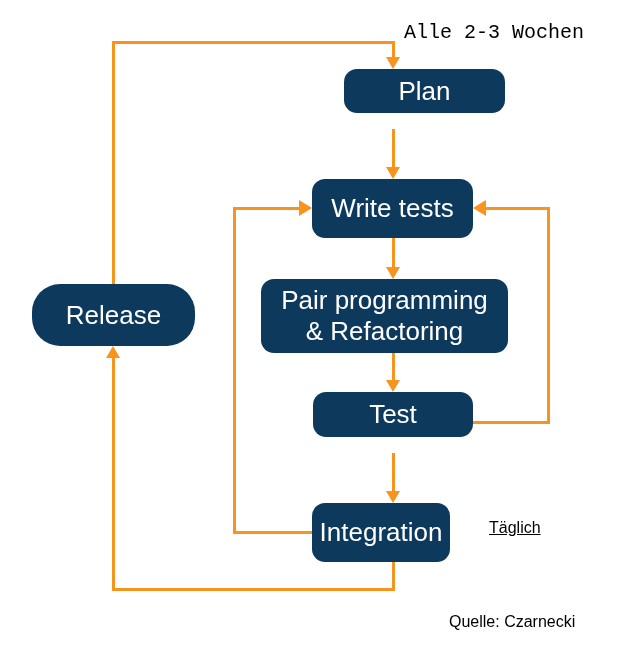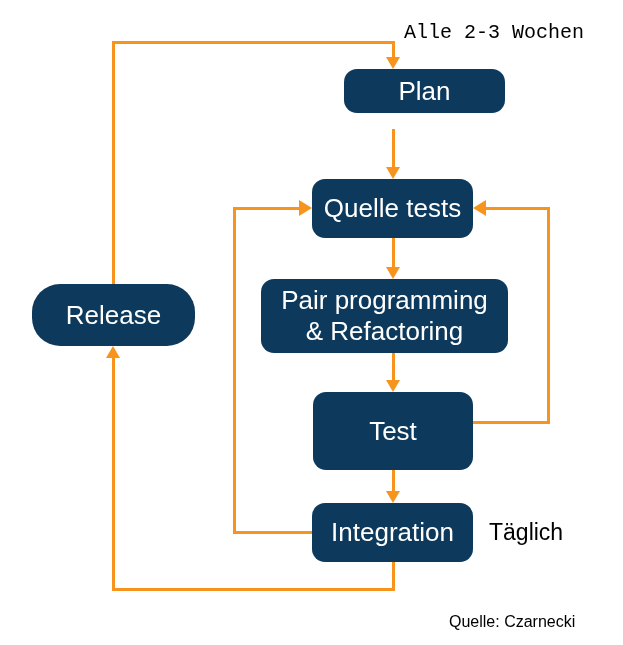--- a/index.html
+++ b/index.html
@@ -18,22 +18,22 @@
   }
   
   .node{
     position:absolute;background:var(--box);color:var(--box-text);
     border-radius:13px;display:flex;align-items:center;justify-content:center;
     font-size:26px;line-height:1.18;text-align:center;white-space:pre-line;
   }
   #node-plan{left:296px;top:69px;width:161px;height:44px;margin-left:48px;}
   #node-write-tests{left:312px;top:179px;width:161px;height:59px;}
   #node-pair{left:261px;top:279px;width:247px;height:74px;}
-  #node-test{left:313px;top:392px;width:160px;height:78px;}
-  #node-integration{left:312px;top:503px;width:161px;height:59px;}
+  #node-test{left:313px;top:392px;width:160px;height:45px;}
+  #node-integration{left:312px;top:503px;width:138px;height:59px;}
   #node-release{left:32px;top:284px;width:163px;height:62px;border-radius:28px;}
   
   .seg{position:absolute;background:var(--arrow);}
   #seg-top-left-v{left:112px;top:41px;width:3px;height:243px;}
   #seg-top-h{left:112px;top:41px;width:283px;height:3px;}
   #seg-plan-in{left:392px;top:41px;width:3px;height:17px;}
   #seg-plan-write{left:392px;top:129px;width:3px;height:38px;}
   #seg-write-pair{left:392px;top:238px;width:3px;height:29px;}
   #seg-pair-test{left:392px;top:353px;width:3px;height:27px;}
   #seg-test-integration{left:392px;top:453px;width:3px;height:38px;}
@@ -56,21 +56,21 @@
   #arr-write-from-plan{left:386px;top:167px;}
   #arr-pair{left:386px;top:267px;}
   #arr-test{left:386px;top:380px;}
   #arr-integration{left:386px;top:491px;}
   #arr-release{left:106px;top:346px;}
   #arr-write-from-test{left:473px;top:200px;}
   #arr-write-from-integration{left:299px;top:200px;}
   
   .label{position:absolute;color:var(--label-text);white-space:nowrap;}
   #label-cycle{left:404px;top:21px;font-size:20px;font-family:Liberation Mono, monospace;}
-  #label-daily{left:489px;top:519px;font-size:23px;}
+  #label-daily{left:489px;top:519px;font-size:16px;text-decoration:underline;}
   #label-source{left:418px;top:613px;font-size:16px;margin-left:31px;}
 </style>
 </head>
 <body>
 
 <div class="canvas">
 
   <div class="seg" id="seg-top-left-v"></div>
   <div class="seg" id="seg-top-h"></div>
   <div class="seg" id="seg-plan-in"></div>
@@ -91,21 +91,21 @@
   <div class="arr arr-down" id="arr-plan"></div>
   <div class="arr arr-down" id="arr-write-from-plan"></div>
   <div class="arr arr-down" id="arr-pair"></div>
   <div class="arr arr-down" id="arr-test"></div>
   <div class="arr arr-down" id="arr-integration"></div>
   <div class="arr arr-up" id="arr-release"></div>
   <div class="arr arr-left" id="arr-write-from-test"></div>
   <div class="arr arr-right" id="arr-write-from-integration"></div>
 
   <div class="node" id="node-plan">Plan</div>
-  <div class="node" id="node-write-tests">Quelle tests</div>
+  <div class="node" id="node-write-tests">Write tests</div>
   <div class="node" id="node-pair">Pair programming
 &amp; Refactoring</div>
   <div class="node" id="node-test">Test</div>
   <div class="node" id="node-integration">Integration</div>
   <div class="node" id="node-release">Release</div>
 
   <div class="label" id="label-cycle">Alle 2-3 Wochen</div>
   <div class="label" id="label-daily">Täglich</div>
   <div class="label" id="label-source">Quelle: Czarnecki</div>
 

